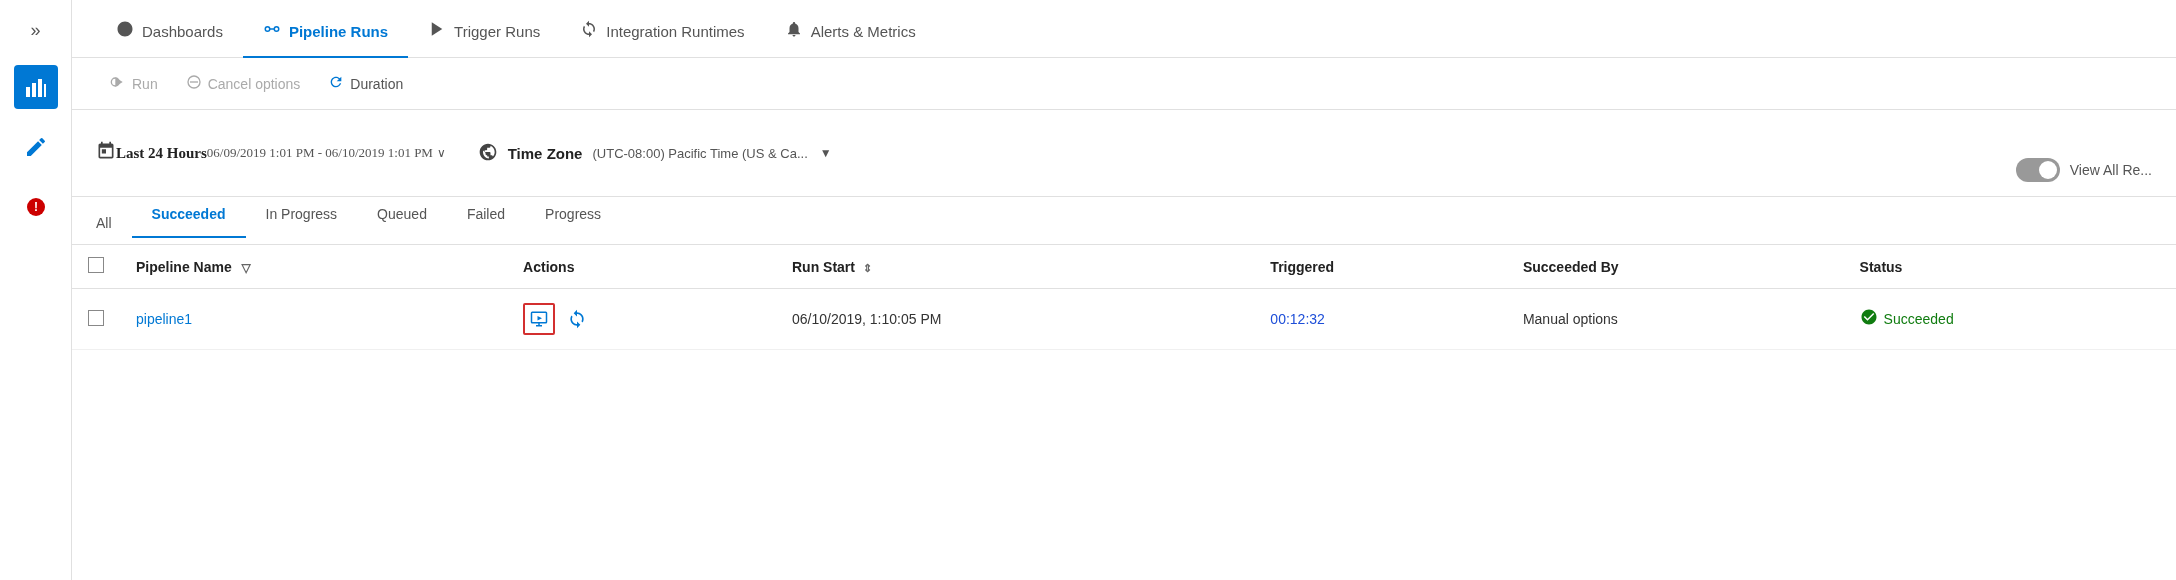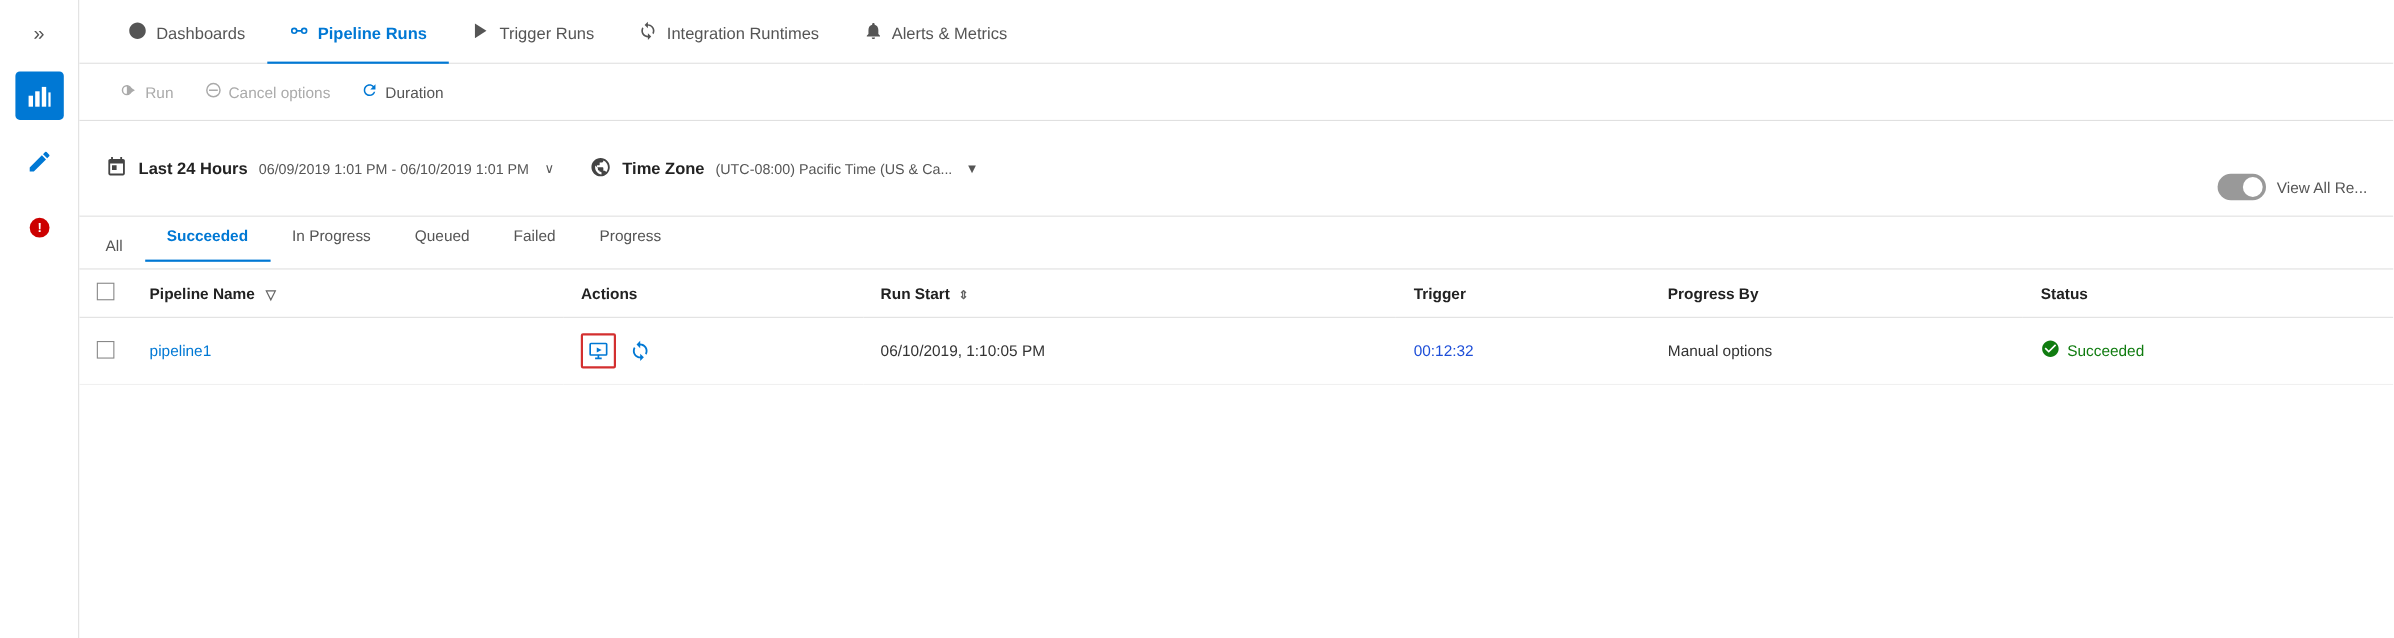--- a/index.html
+++ b/index.html
@@ -23,21 +23,21 @@
     .nav-tab.active { color: #0078d4; border-bottom: 2px solid #0078d4; font-weight: 600; }
     .nav-tab-icon { font-size: 16px; }
 
     
     .toolbar { display: flex; align-items: center; gap: 0; padding: 10px 24px; border-bottom: 1px solid #e0e0e0; height: 52px; }
     .toolbar-btn { display: flex; align-items: center; gap: 6px; padding: 6px 14px; cursor: pointer; font-size: 14px; color: #555; border: none; background: none; border-radius: 2px; }
     .toolbar-btn.disabled { color: #aaa; cursor: default; }
 
     
     .filter-bar { display: flex; align-items: center; padding: 14px 24px; gap: 32px; border-bottom: 1px solid #e0e0e0; }
-    .filter-date { display: flex; align-items: center; gap: 10px; font-size: 14px; }
+    .filter-date { display: flex; align-items: center; font-size: 14px; font-family: Liberation Serif, serif; }
     .filter-label { font-weight: 600; font-size: 15px; color: #222; }
     .filter-range { color: #555; font-size: 13px; }
     .filter-dropdown-arrow { font-size: 12px; color: #555; margin-left: 4px; cursor: pointer; }
     .filter-timezone { display: flex; align-items: center; gap: 10px; font-size: 14px; }
     .filter-tz-value { color: #555; font-size: 13px; max-width: 220px; overflow: hidden; text-overflow: ellipsis; white-space: nowrap; }
     .filter-tz-arrow { font-size: 12px; color: #555; margin-left: 2px; }
     .view-all-toggle { display: flex; align-items: center; gap: 10px; margin-left: auto; font-size: 14px; color: #555; margin-top: 34px; }
     .toggle-switch { width: 44px; height: 24px; background: #999; border-radius: 12px; position: relative; cursor: pointer; }
     .toggle-switch::after { content: ''; position: absolute; width: 18px; height: 18px; background: white; border-radius: 50%; top: 3px; right: 3px; }
 
@@ -235,24 +235,24 @@
               <span class="filter-icon">▽</span>
             </th>
             <th>
               <span>Actions</span>
             </th>
             <th>
               <span>Run Start</span>
               <span class="sort-icon">⇕</span>
             </th>
             <th>
-              <span>Trigger</span>
-            </th>
-            <th>
-              <span>Progress By</span>
+              <span>Triggered</span>
+            </th>
+            <th>
+              <span>Succeeded By</span>
             </th>
             <th>
               <span>Status</span>
             </th>
           </tr>
         </thead>
         <tbody>
           <tr>
             <td>
               <span class="checkbox"></span>

